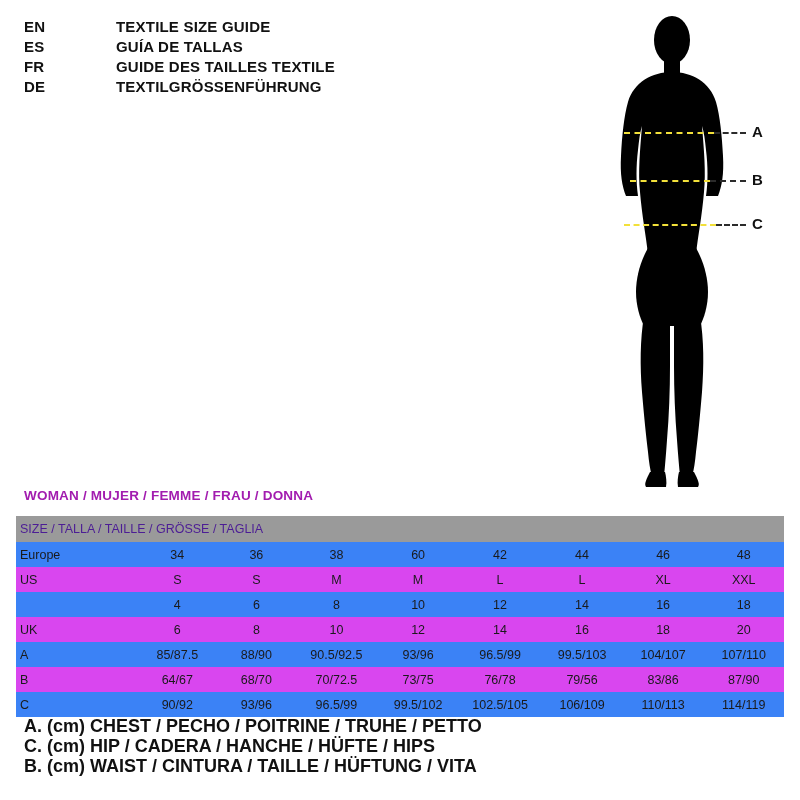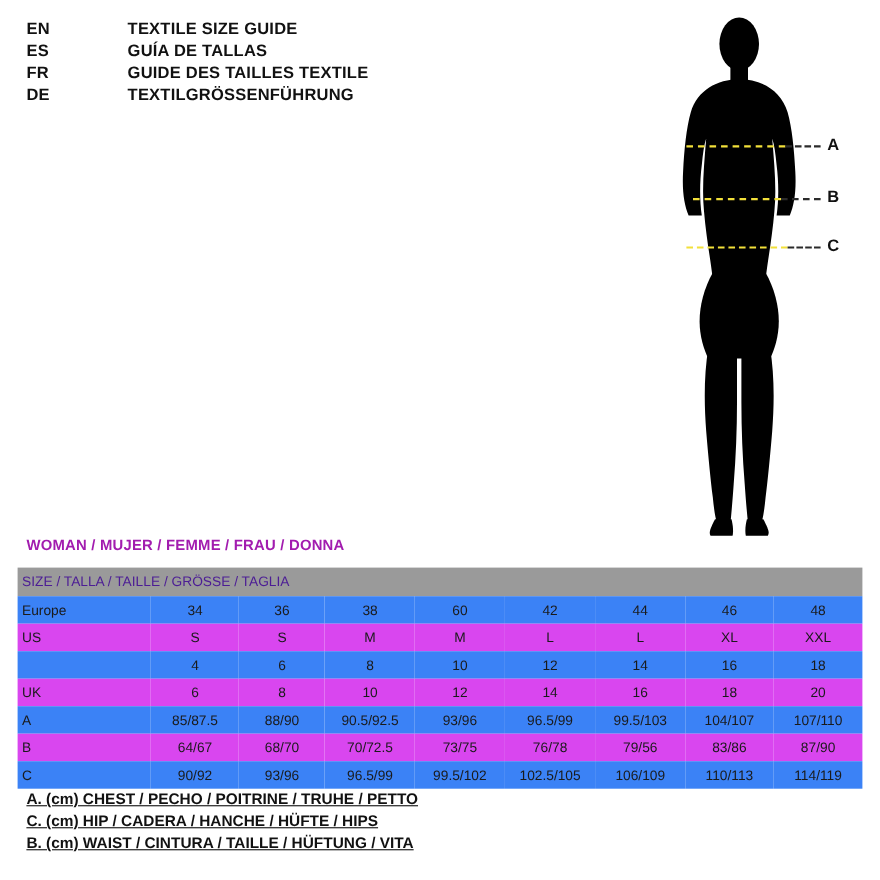--- a/index.html
+++ b/index.html
@@ -114,25 +114,24 @@
     padding-left: 8px;
     text-align: left;
   }
   td.val { text-align: center; width: 79px; }
 
   
   .legend {
     position: absolute;
     left: 24px;
     top: 716px;
-    font-size: 14px;
+    font-size: 18px;
     font-weight: bold;
     line-height: 20px;
     color: #111;
-    text-decoration: underline;
   }
   .legend div { white-space: nowrap; }
 </style>
 </head>
 <body>
 
 <div class="page">
 
   <div class="titles">
     <div class="title-row">

